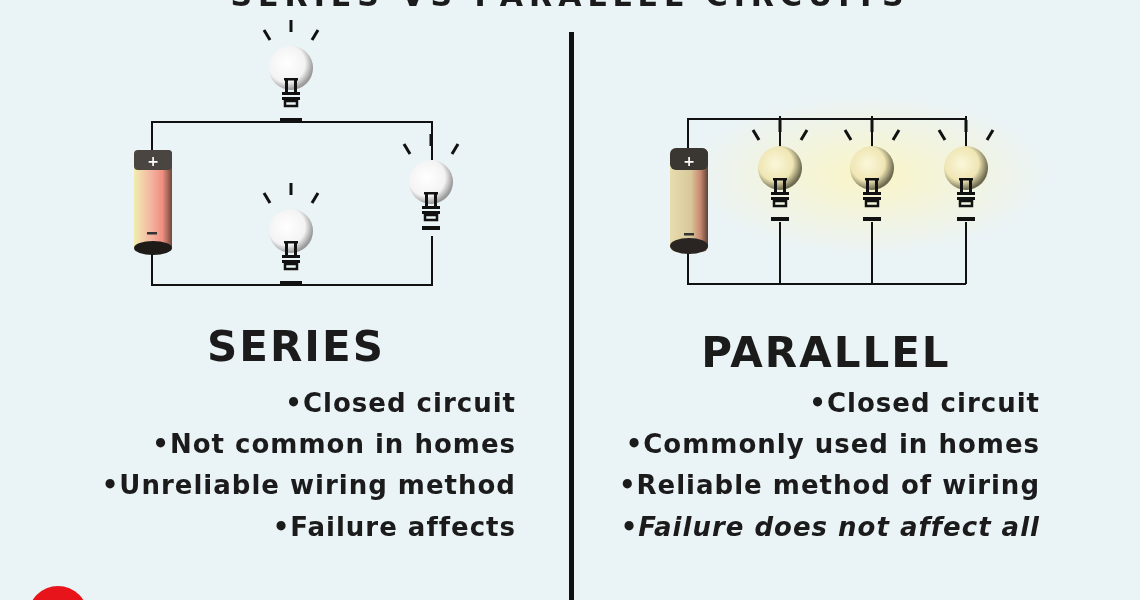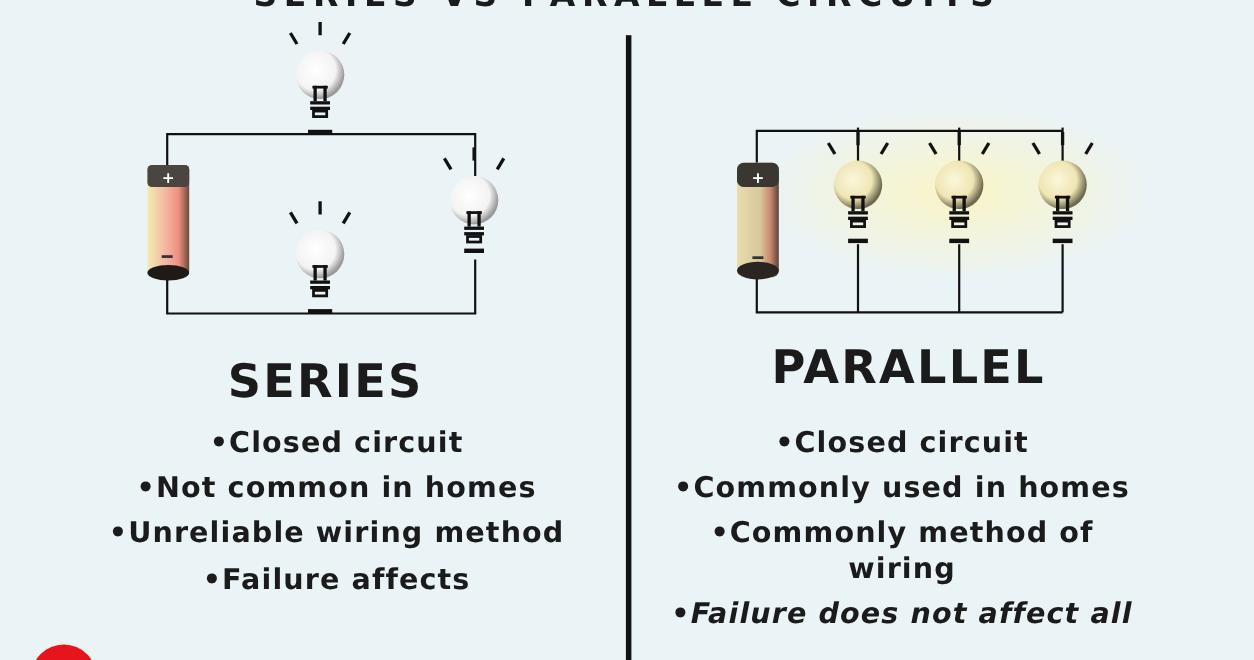--- a/index.html
+++ b/index.html
@@ -1,19 +1,19 @@
 <!DOCTYPE html>
 <html><head>
 <meta charset="utf-8">
 <style>
   html,body{margin:0;padding:0;}
   body{width:1140px;height:600px;overflow:hidden;background:#eaf3f6;font-family:"DejaVu Sans","Liberation Sans",sans-serif;position:relative;color:#1b1b1b;}
   svg{position:absolute;left:0;top:0;}
   .heading{position:absolute;font-weight:bold;font-size:42px;letter-spacing:2px;text-align:center;}
-  .bullets{position:absolute;text-align:center;font-weight:bold;font-size:26px;letter-spacing:1px;line-height:1.2;}
+  .bullets{position:absolute;text-align:right;font-weight:bold;font-size:26px;letter-spacing:1px;line-height:1.2;}
   .bullets div{margin-bottom:10px;}
   .bullets div.last{margin-bottom:0;}
   .divider{position:absolute;left:569px;top:32px;width:5px;height:570px;background:#111;}
   .red-dot{position:absolute;left:28px;top:586px;width:60px;height:60px;border-radius:50%;background:#e8141c;}
   .top-cut{position:absolute;left:0;top:-22px;width:1140px;text-align:center;font-weight:bold;font-size:30px;letter-spacing:6px;color:#1b1b1b;}
 </style>
 </head>
 <body>
 
 <div class="top-cut">SERIES VS PARALLEL CIRCUITS</div>
@@ -132,21 +132,21 @@
 <div class="divider"></div>
 
 <div class="heading" style="left:146px;top:322px;width:300px;">SERIES</div>
 <div class="bullets" style="left:96px;top:388px;width:420px;">
   <div>•Closed circuit</div>
   <div>•Not common in homes</div>
   <div>•Unreliable wiring method</div>
   <div style="margin-bottom:16px;">•Failure affects</div>
 </div>
 
-<div class="heading" style="left:676px;top:309px;width:300px;">PARALLEL</div>
+<div class="heading" style="left:676px;top:328px;width:300px;">PARALLEL</div>
 <div class="bullets" style="left:600px;top:388px;width:440px;">
   <div>•Closed circuit</div>
   <div>•Commonly used in homes</div>
-  <div>•Commonly method of wiring</div>
+  <div>•Reliable method of wiring</div>
   <div style="margin-bottom:0;font-style:italic;">•Failure does not affect all</div>
 </div>
 
 <div class="red-dot"></div>
 
 </body></html>

